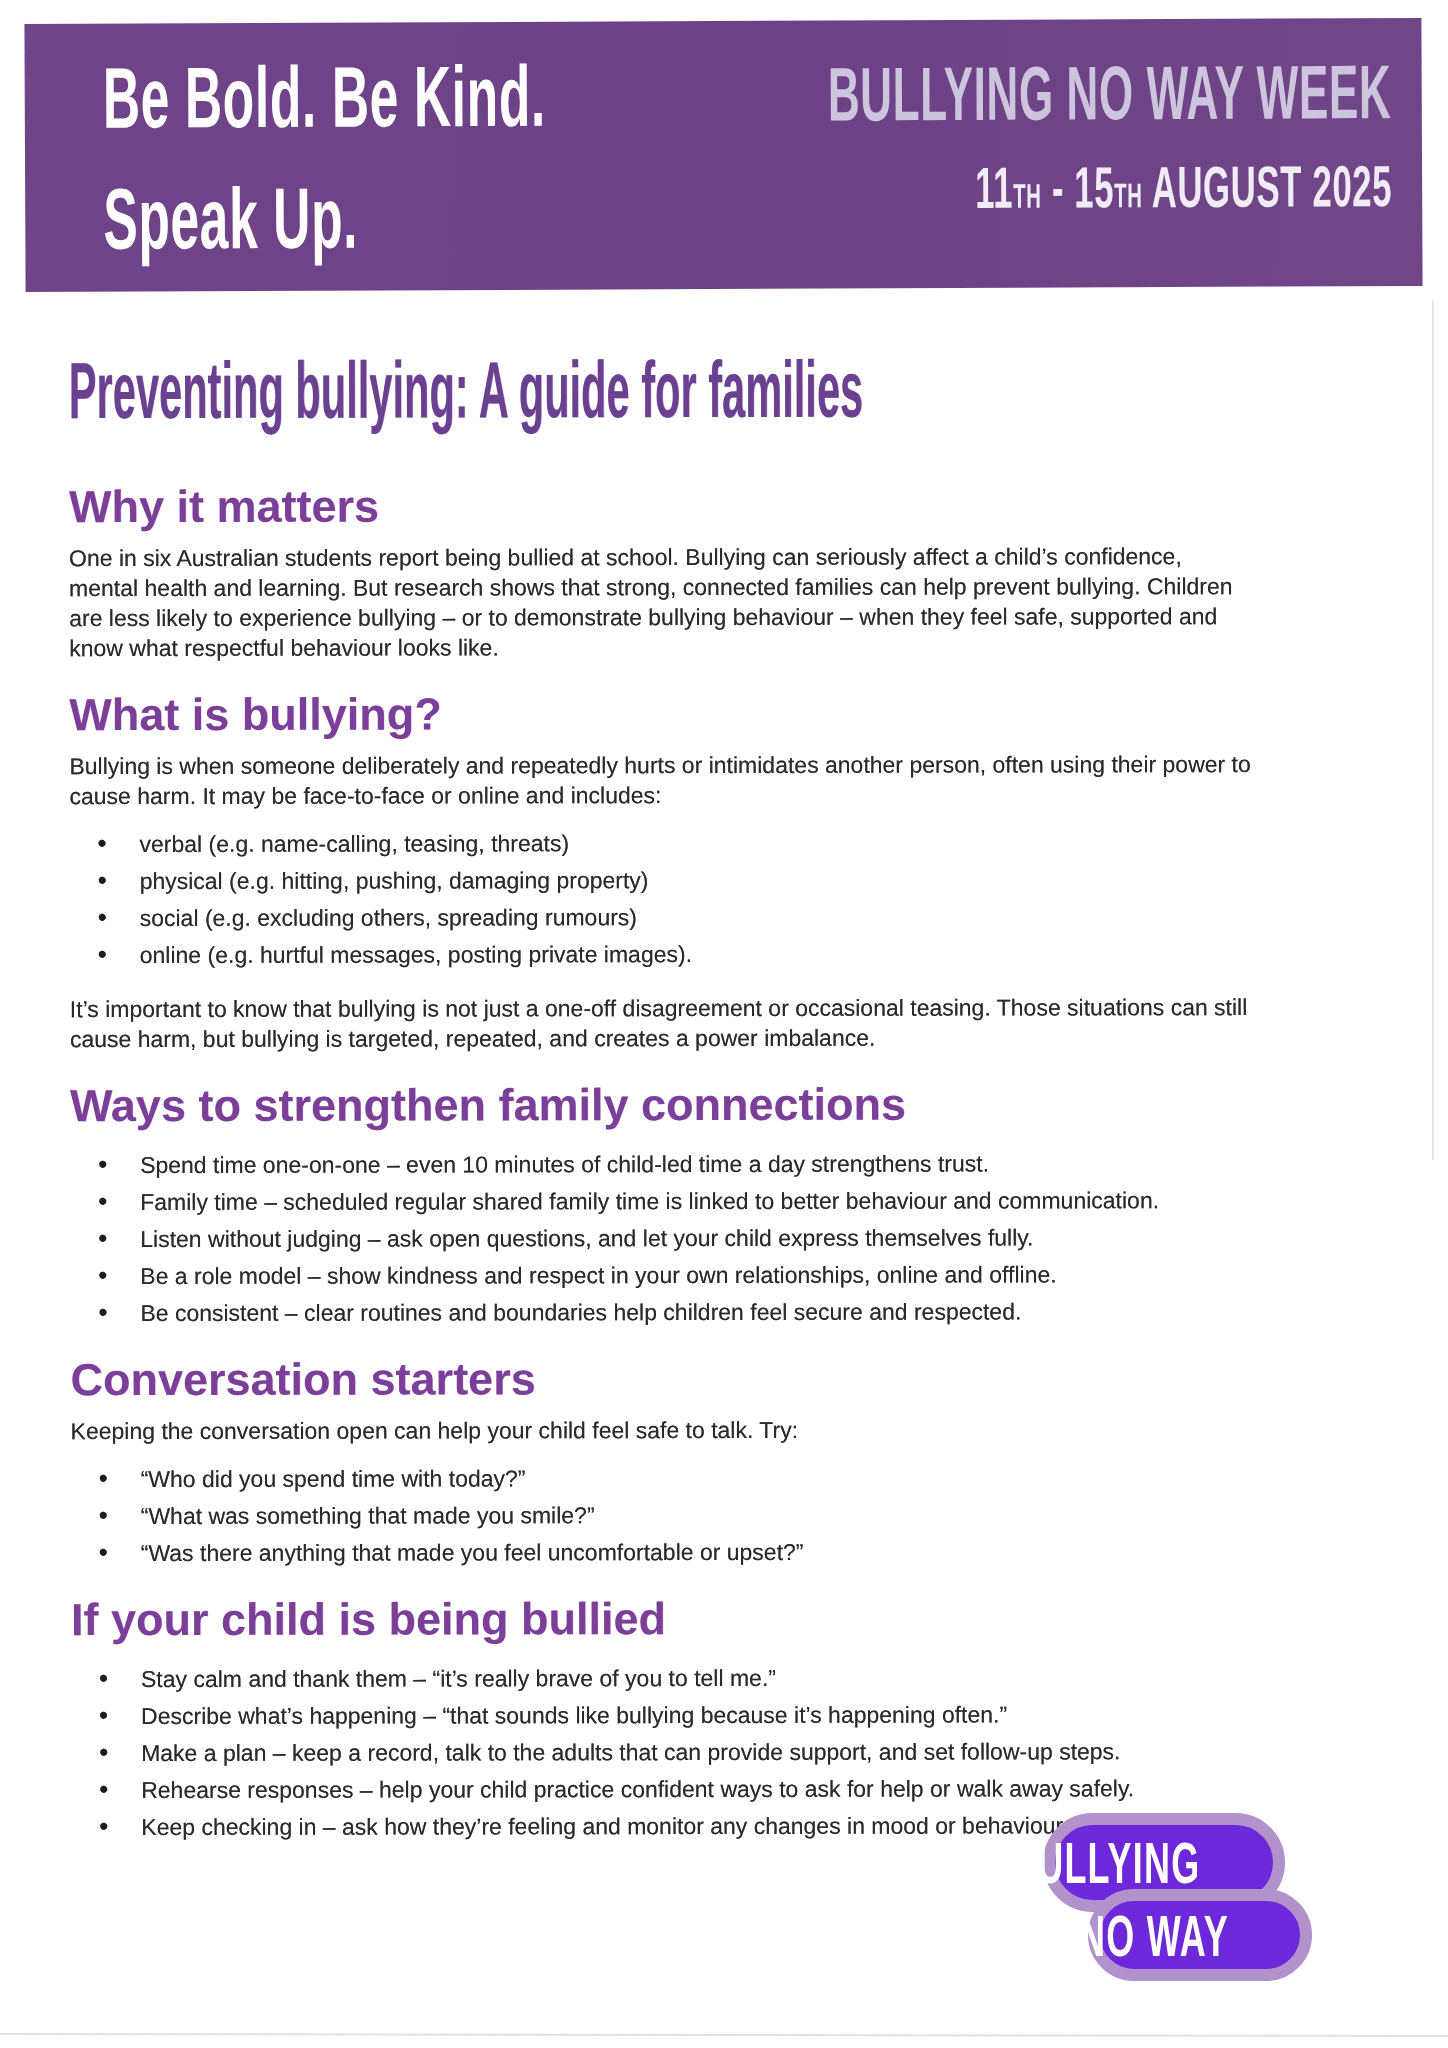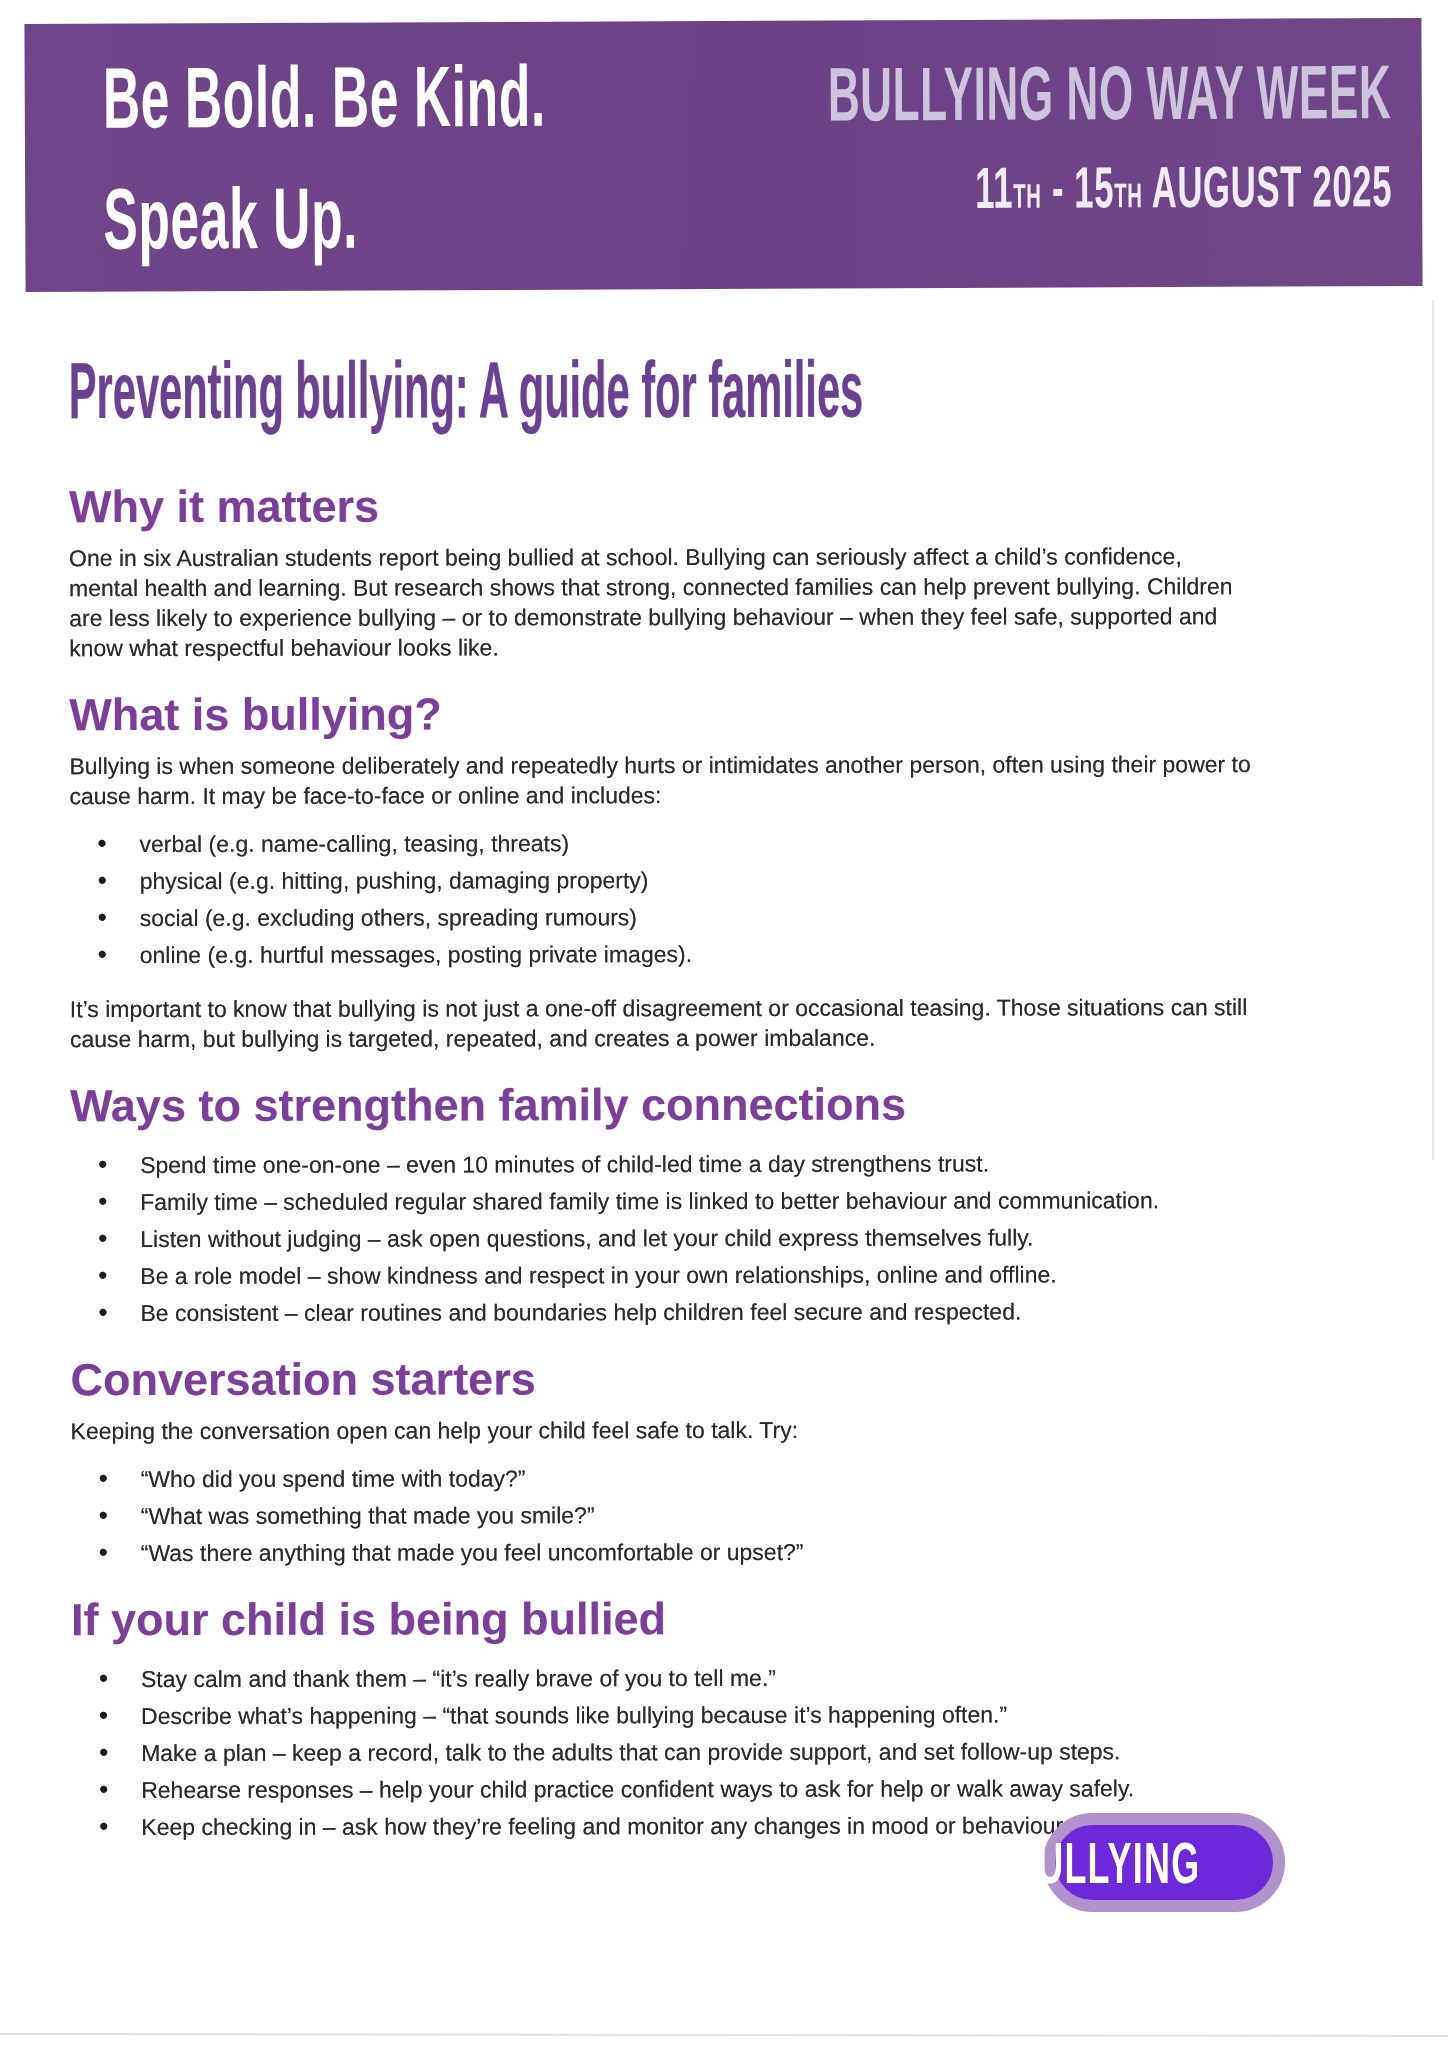--- a/index.html
+++ b/index.html
@@ -130,18 +130,21 @@
         <li>Keep checking in – ask how they’re feeling and monitor any changes in mood or behaviour.</li>
       </ul>
     </div>
 
   </div>
 
   <div class="logo">
     <div class="pill pill-top">
       <span class="cond">BULLYING</span>
     </div>
+    <div class="pill pill-bottom">
+      <span class="cond">NO WAY</span>
+    </div>
   </div>
 
   <div class="edge-line-right"></div>
   <div class="edge-line-bottom"></div>
 
 </div>
 
 </body></html>

